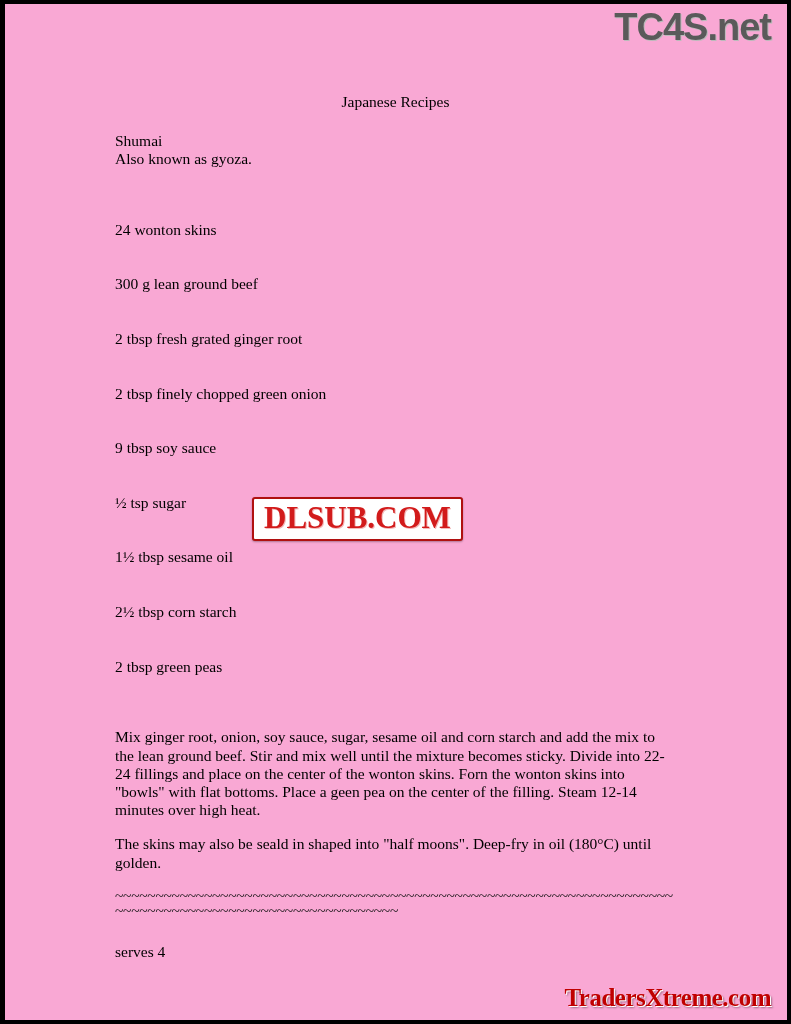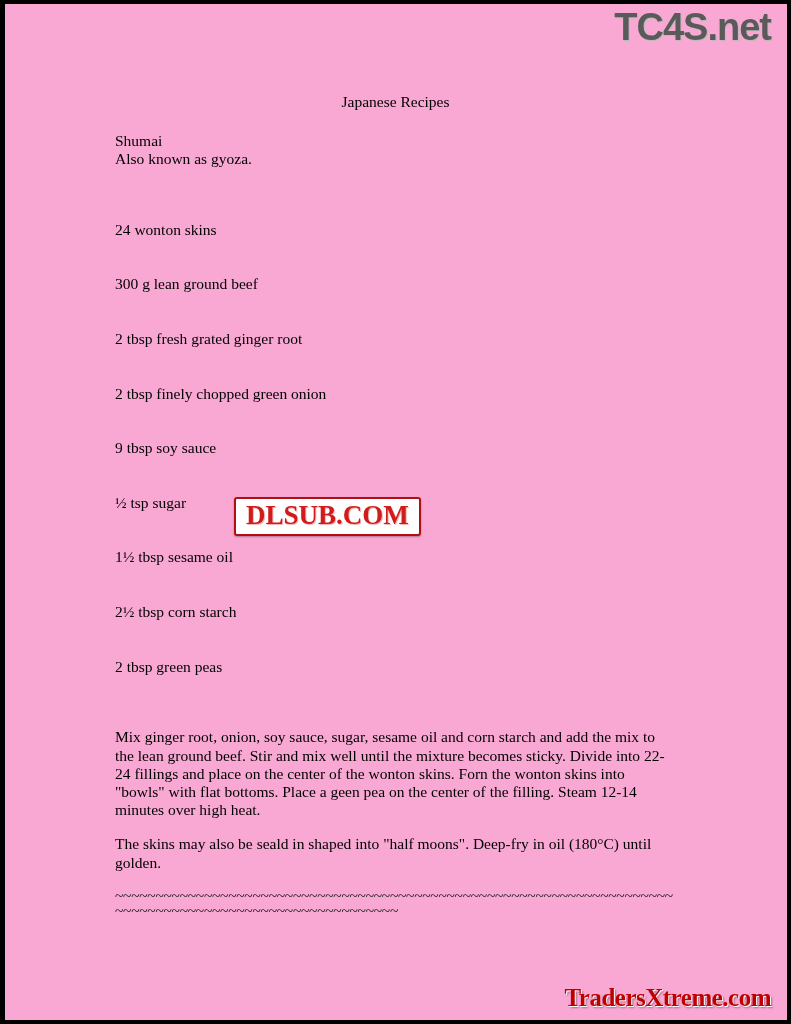--- a/index.html
+++ b/index.html
@@ -77,25 +77,25 @@
     font-family: "Liberation Serif", serif;
     font-weight: bold;
     font-size: 25px;
     color: #c00000;
     letter-spacing: -0.5px;
     text-shadow: 1px 1px 0 #ffffff, 2px 2px 2px rgba(0,0,0,0.35);
   }
 
   .watermark-mid {
     position: absolute;
-    left: 234px;
+    left: 252px;
     top: 497px;
     font-family: "Liberation Serif", serif;
     font-weight: bold;
-    font-size: 27px;
+    font-size: 31px;
     color: #d21b1b;
     background: #ffffff;
     border: 2px solid #b01010;
     border-radius: 3px;
     padding: 1px 10px 3px 10px;
     letter-spacing: 0px;
     text-shadow: 1px 1px 0 #f3b9b9;
     box-shadow: 0 1px 2px rgba(0,0,0,0.3);
   }
 
@@ -171,20 +171,21 @@
       <div>2 tbsp green peas</div>
     </div>
 
     <div class="para">Mix ginger root, onion, soy sauce, sugar, sesame oil and corn starch and add the mix to the lean ground beef. Stir and mix well until the mixture becomes sticky. Divide into 22-24 fillings and place on the center of the wonton skins. Forn the wonton skins into "bowls" with flat bottoms. Place a geen pea on the center of the filling. Steam 12-14 minutes over high heat.</div>
     <div class="para">The skins may also be seald in shaped into "half moons". Deep-fry in oil (180°C) until golden.</div>
 
     <div class="sep">~~~~~~~~~~~~~~~~~~~~~~~~~~~~~~~~~~~~~~~~~~~~~~~~~~~~~~~~~~~~~~~~~~~~~~~~~~~~~~~~~~~~~~~~~~~~~~~~~~~~~~~~</div>
 
     <div class="spacer-sm"></div>
 
+    <div class="block">serves 4</div>
 
     <div class="block">
       
       
       
       
       
       
       
       

